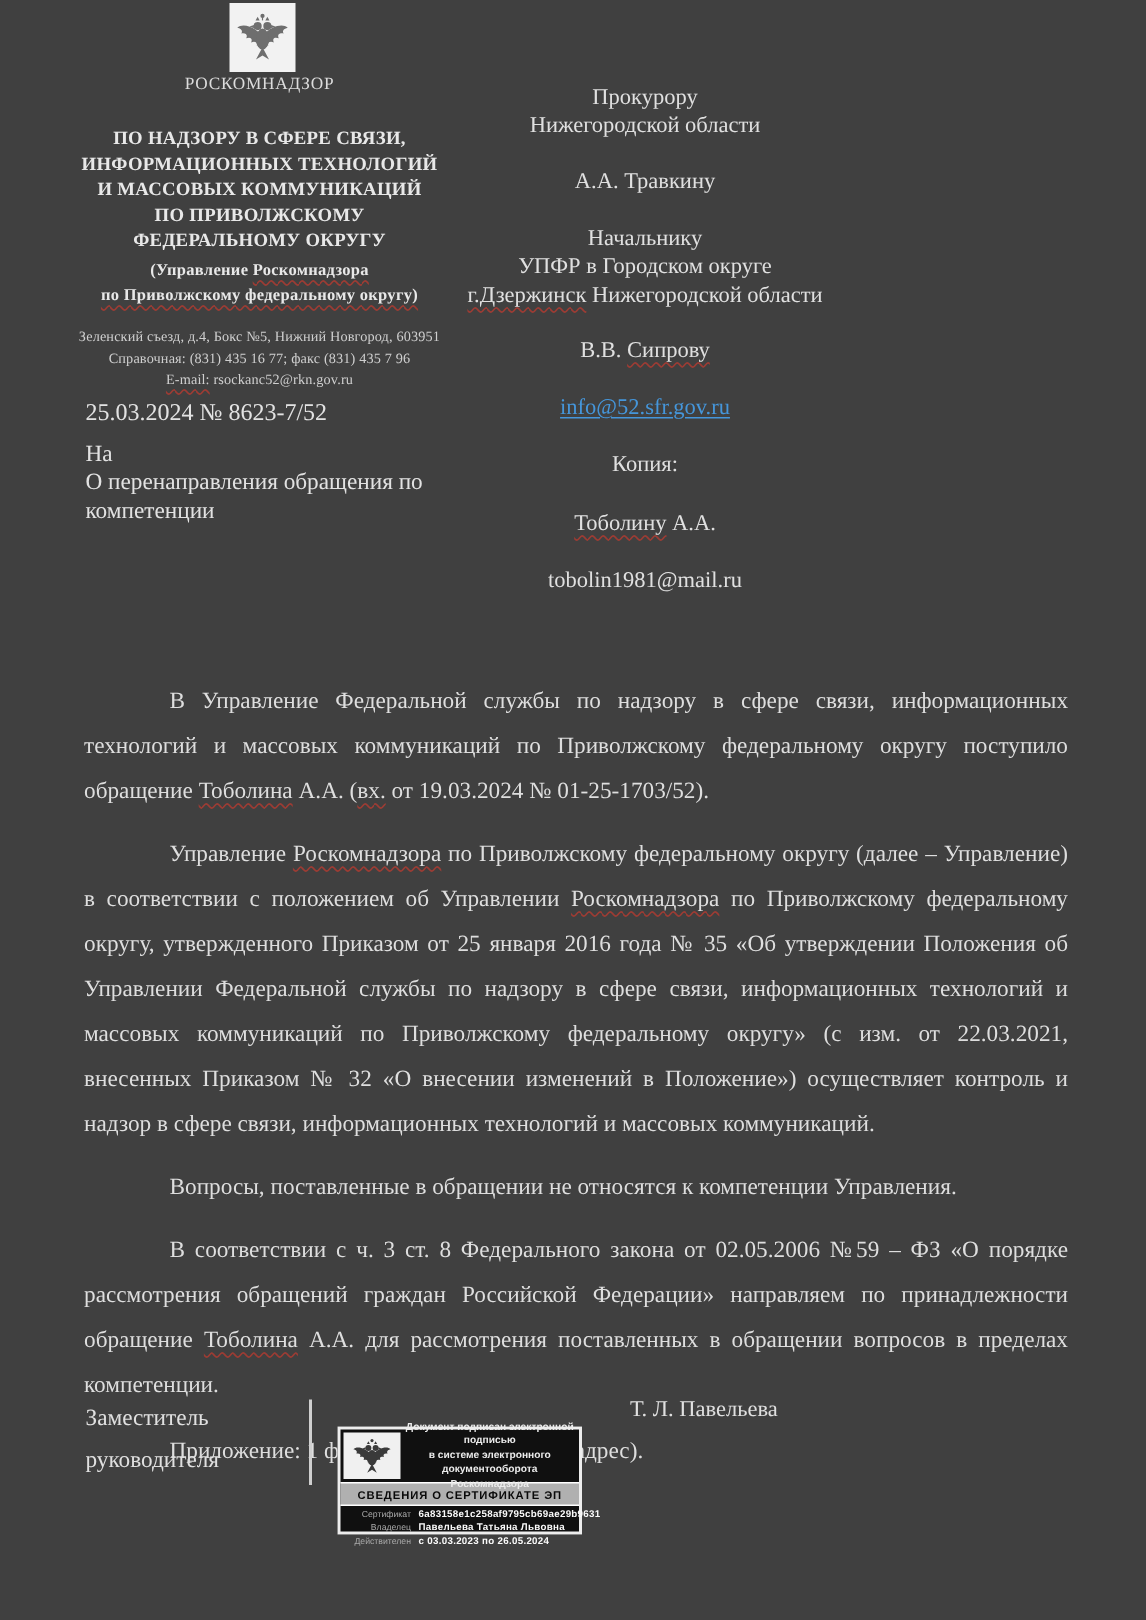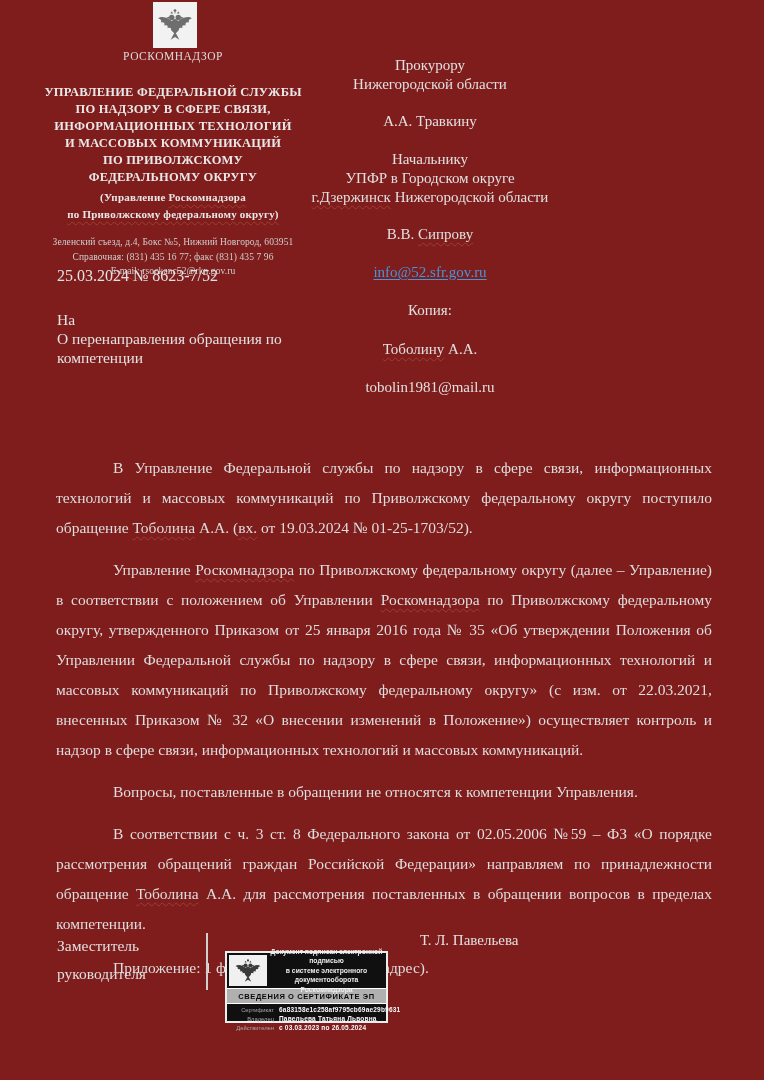--- a/index.html
+++ b/index.html
@@ -1,17 +1,17 @@
 <!DOCTYPE html>
 <html lang="ru"><head>
 <meta charset="utf-8">
 <style>
   html,body{margin:0;padding:0;background:#161616;}
   .page{
-    position:relative;width:764px;height:1080px;background:#7f1d1d;
+    position:relative;width:764px;height:1080px;background:#404040;
     font-family:"Liberation Serif","DejaVu Serif",serif;color:#e2e2e2;
     overflow:hidden;
   }
   
   .sq{text-decoration-line:underline;text-decoration-style:wavy;
       text-decoration-color:#9e3b33;text-decoration-thickness:1px;
       text-underline-offset:3px;}
   
   .emblem-box{position:absolute;left:153px;top:2px;width:44px;height:46px;
       background:#f2f2f2;display:flex;align-items:center;justify-content:center;}
@@ -19,21 +19,21 @@
       font-size:11.5px;color:#dcdcdc;letter-spacing:.5px;}
   
   .org-block{position:absolute;left:40px;top:84px;width:266px;text-align:center;
       font-weight:bold;font-size:12.5px;line-height:17px;color:#e8e8e8;letter-spacing:.2px;}
   .org-sub{margin-top:3px;font-size:11px;line-height:17px;}
   .addr-block{margin-top:12px;font-weight:normal;font-size:9.5px;line-height:14.5px;
       color:#cfcfcf;letter-spacing:.1px;}
   
   .meta-block{position:absolute;left:57px;top:266px;width:280px;text-align:left;}
   .meta-date{font-size:16px;line-height:20px;}
-  .meta-ref{font-size:15.5px;margin-top:24px;line-height:19px;}
+  .meta-ref{font-size:15.5px;margin-top:7px;line-height:19px;}
   .meta-subj{font-size:15.5px;line-height:19px;}
   .meta-subj2{font-size:15.5px;line-height:19px;}
   
   .recipients{position:absolute;left:280px;top:56px;width:300px;text-align:center;
       font-size:15px;line-height:19px;color:#e0e0e0;}
   .recipients p{margin:0;}
   .gap18{margin-top:18px!important;}
   .gap19{margin-top:19px!important;}
   .gap20{margin-top:20px!important;}
   .link{color:#4596db;text-decoration:underline;text-underline-offset:2px;cursor:pointer;}
@@ -84,21 +84,20 @@
         <path d="M26.5 11 l2.5 -4.5 2.5 4.5 z"></path>
         <path d="M38.5 11 l2.5 -4.5 2.5 4.5 z"></path>
         <circle cx="35" cy="5.5" r="2.6"></circle>
         <rect x="34.3" y="7" width="1.4" height="4"></rect>
       </g>
     </svg>
   </div>
   <div class="agency-name">РОСКОМНАДЗОР</div>
 
   <div class="org-block">
-    <div>УПРАВЛЕНИЕ ФЕДЕРАЛЬНОЙ СЛУЖБЫ</div>
     <div>ПО НАДЗОРУ В СФЕРЕ СВЯЗИ,</div>
     <div>ИНФОРМАЦИОННЫХ ТЕХНОЛОГИЙ</div>
     <div>И МАССОВЫХ КОММУНИКАЦИЙ</div>
     <div>ПО ПРИВОЛЖСКОМУ</div>
     <div>ФЕДЕРАЛЬНОМУ ОКРУГУ</div>
     <div class="org-sub">
       <div><span>(Управление </span><span class="sq">Роскомнадзора</span></div>
       <div><span class="sq">по Приволжскому федеральному округу)</span></div>
     </div>
     <div class="addr-block">

